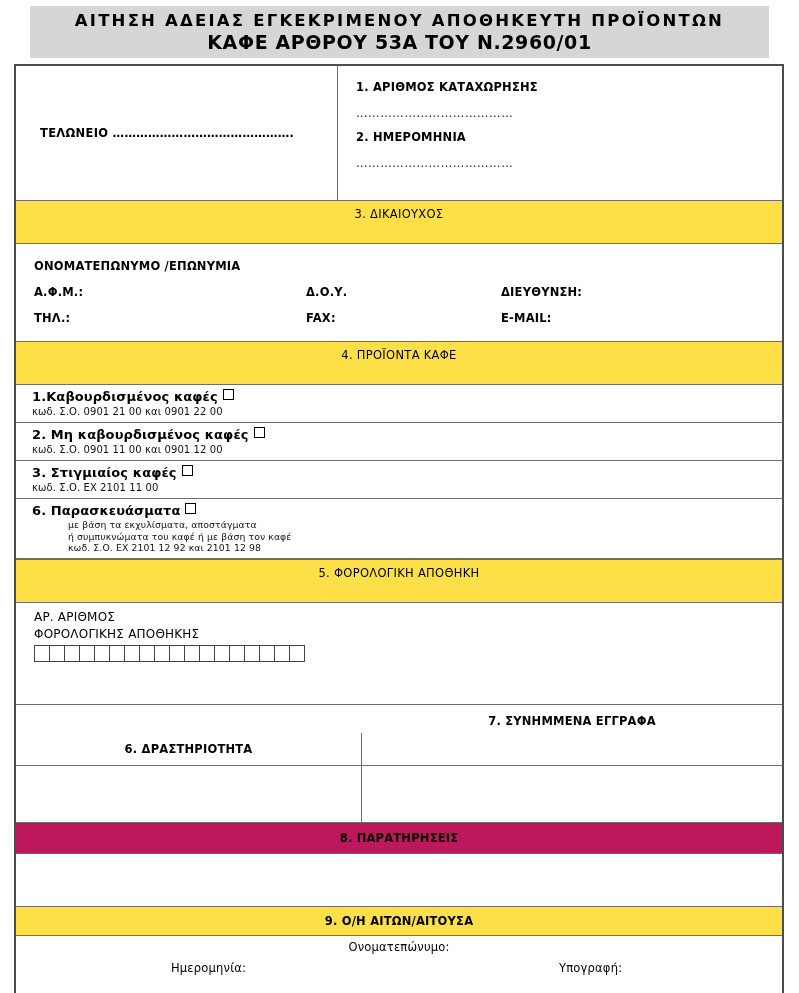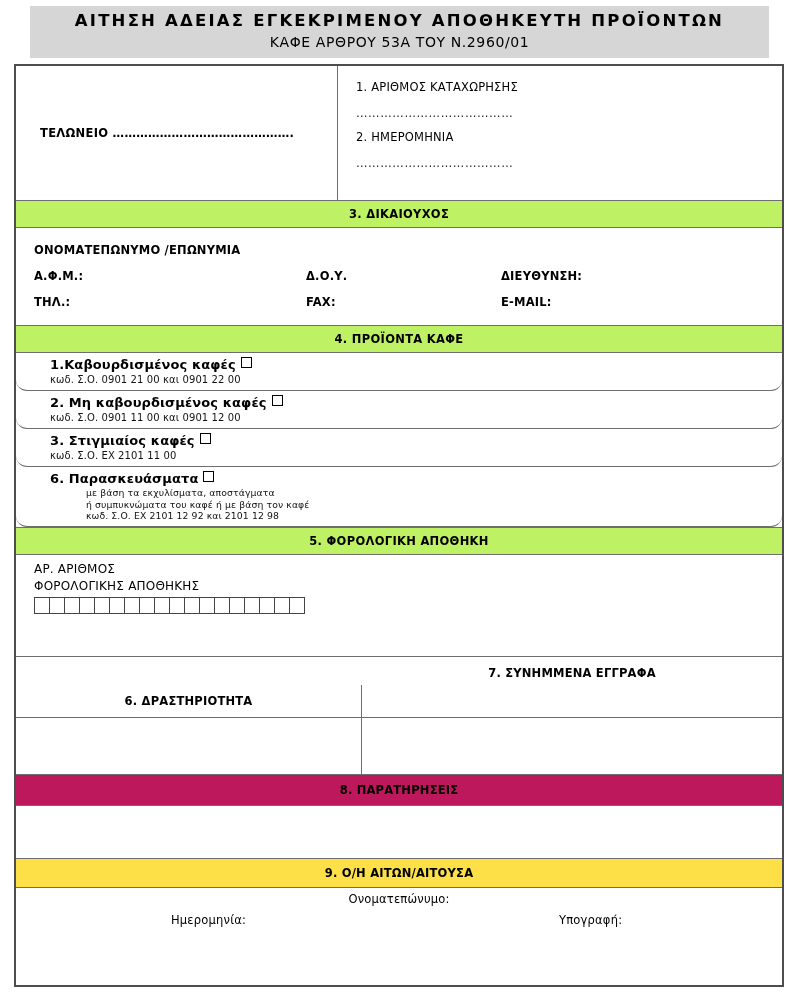--- a/index.html
+++ b/index.html
@@ -34,22 +34,22 @@
     box-sizing: border-box;
   }
   .title-line1 {
     font-size: 16.5px;
     font-weight: bold;
     letter-spacing: 2.2px;
     line-height: 21px;
     white-space: nowrap;
   }
   .title-line2 {
-    font-size: 14px;
-    font-weight: normal;
+    font-size: 19px;
+    font-weight: bold;
     letter-spacing: 0.6px;
     line-height: 22px;
     white-space: nowrap;
   }
 
   
   .form-frame {
     position: absolute;
     left: 14px;
     top: 64px;
@@ -75,40 +75,40 @@
     letter-spacing: 0.3px;
     white-space: nowrap;
   }
   .reg-cell {
     flex: 1;
     box-sizing: border-box;
     padding: 14px 0 0 18px;
   }
   .reg-title {
     font-size: 11.5px;
-    font-weight: normal;
+    font-weight: bold;
     letter-spacing: 0.2px;
     margin-bottom: 12px;
   }
   .dots {
     font-size: 11.5px;
     letter-spacing: 0.6px;
     color: #222;
     margin-bottom: 10px;
     white-space: nowrap;
   }
 
   
   .sec-head {
-    background: #bef264;
-    text-align: center;
-    font-size: 11.5px;
-    font-weight: bold;
+    background: #fde047;
+    text-align: center;
+    font-size: 11.5px;
+    font-weight: normal;
     letter-spacing: 0.3px;
-    padding: 6px 0 6px 0;
+    padding: 6px 0 22px 0;
     border-bottom: 1.5px solid #6e6e6e;
     border-top: 1.5px solid #6e6e6e;
   }
 
   
   .benef-body {
     padding: 9px 0 10px 0;
   }
   .benef-line {
     display: flex;
@@ -117,22 +117,21 @@
     letter-spacing: 0.2px;
     padding: 6px 0 6px 0;
   }
   .f1 { width: 290px; padding-left: 18px; box-sizing: border-box; }
   .f2 { width: 195px; box-sizing: border-box; }
   .f3 { flex: 1; box-sizing: border-box; }
 
   
   .prod-item {
     border-bottom: 1.5px solid #6e6e6e;
-    padding: 4px 0 4px 34px;
-    border-radius: 11px;
+    padding: 4px 0 4px 16px;
   }
   .prod-item:last-child { border-bottom: none; }
   .prod-name {
     font-size: 13px;
     font-weight: bold;
     letter-spacing: 0.1px;
     line-height: 16px;
   }
   .chk {
     display: inline-block;

